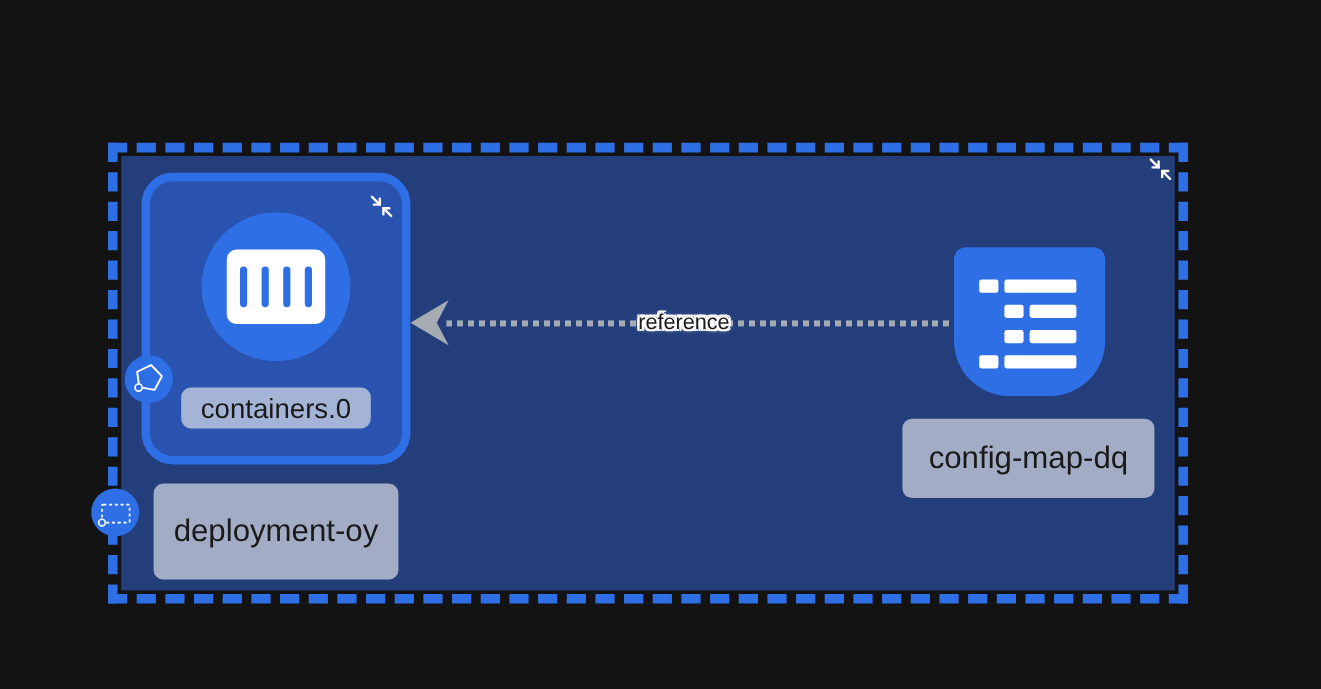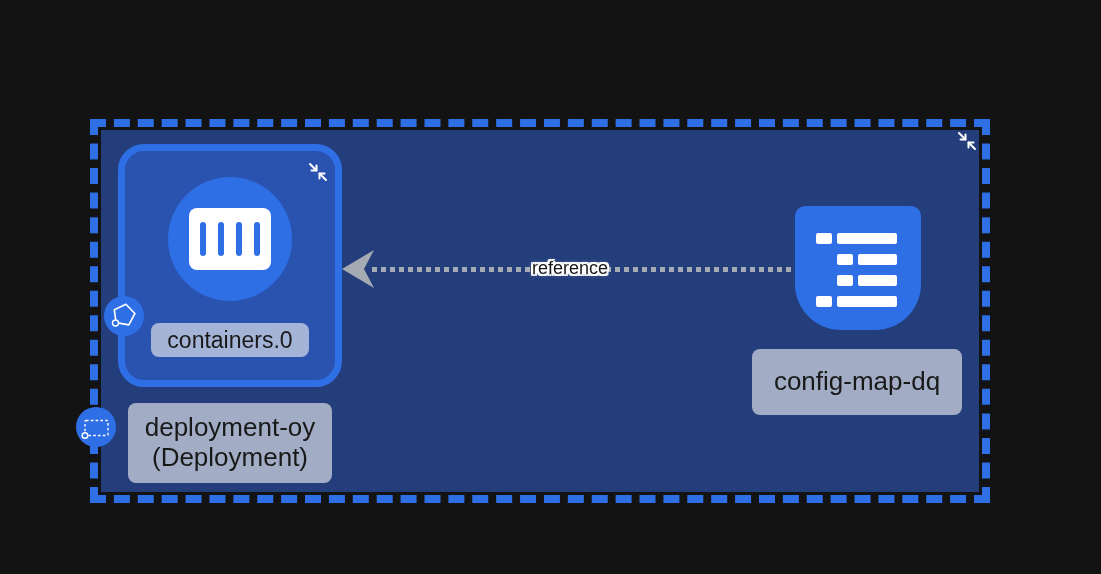--- a/index.html
+++ b/index.html
@@ -120,21 +120,20 @@
 
   <div class="badge rs-badge">
     <svg width="40" height="40" viewBox="0 0 40 40">
       <rect x="9" y="13.5" width="23" height="15" rx="1" fill="none" stroke="#ffffff" stroke-width="1.4" stroke-dasharray="2.6 2.2"></rect>
       <circle cx="9" cy="28.5" r="2.8" fill="#2f6fe6" stroke="#ffffff" stroke-width="1.4"></circle>
     </svg>
   </div>
 
   <div class="glabel deployment-label">
     <span>deployment-oy</span>
-    <span>(Deployment)</span>
   </div>
 
   <div class="configmap-icon">
     <span>
       <i class="cm-row" style="left:21px;top:27px;width:16px;"></i>
       <i class="cm-row" style="left:42px;top:27px;width:60px;"></i>
       <i class="cm-row" style="left:42px;top:48px;width:16px;"></i>
       <i class="cm-row" style="left:63px;top:48px;width:39px;"></i>
       <i class="cm-row" style="left:42px;top:69px;width:16px;"></i>
       <i class="cm-row" style="left:63px;top:69px;width:39px;"></i>

